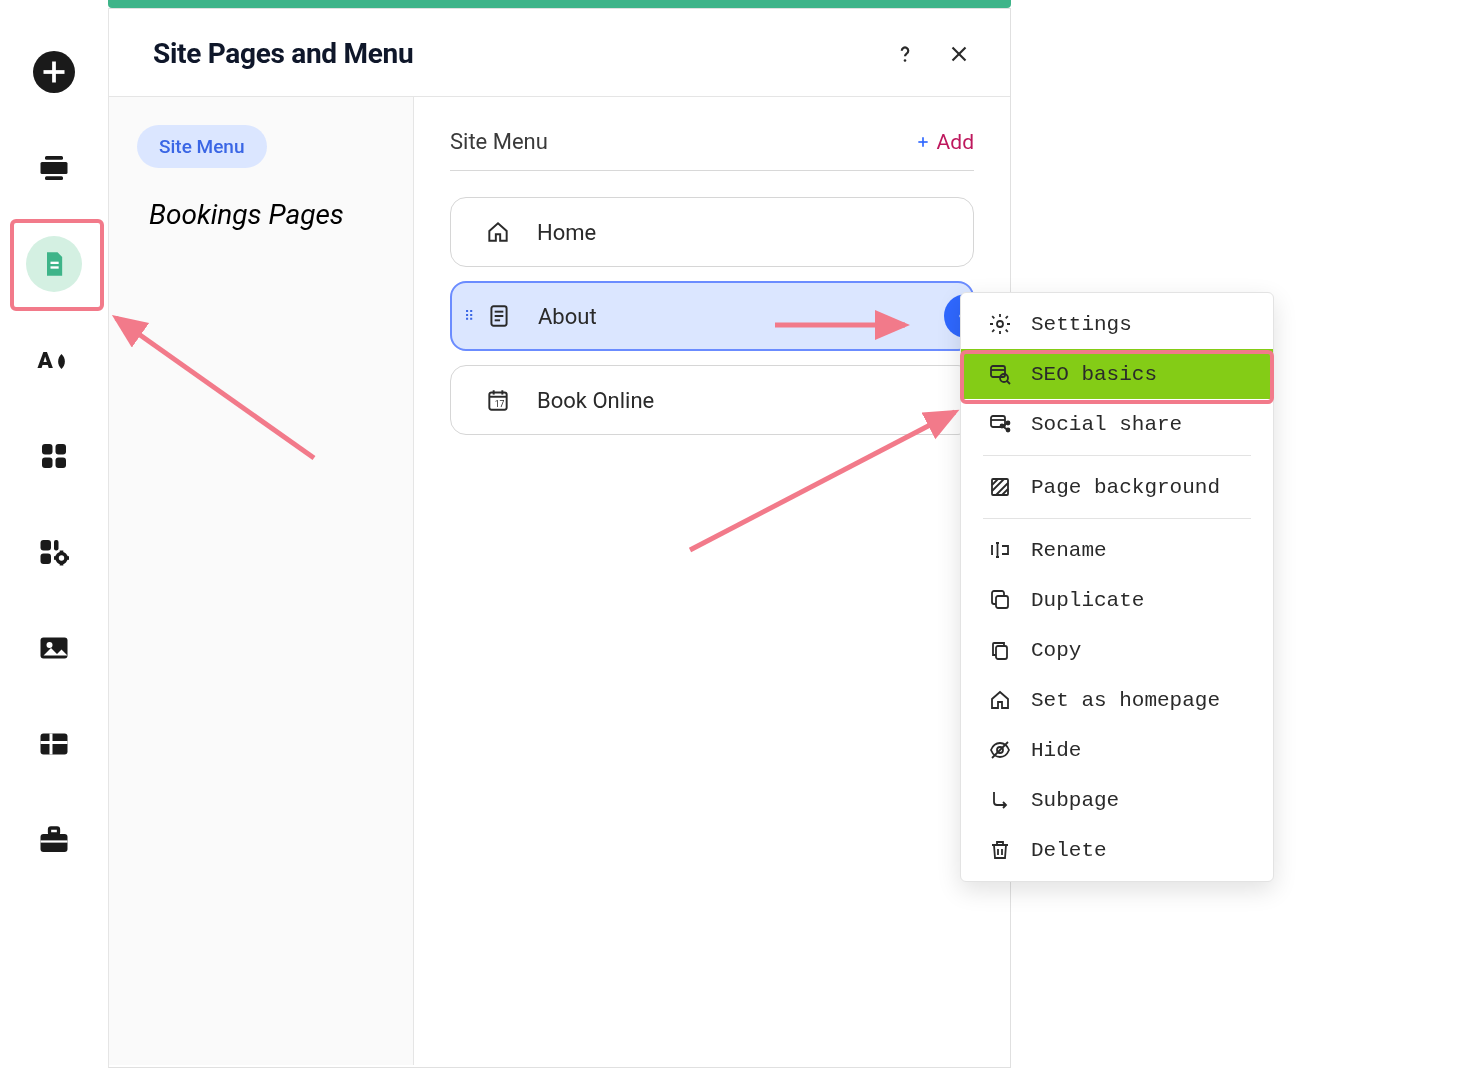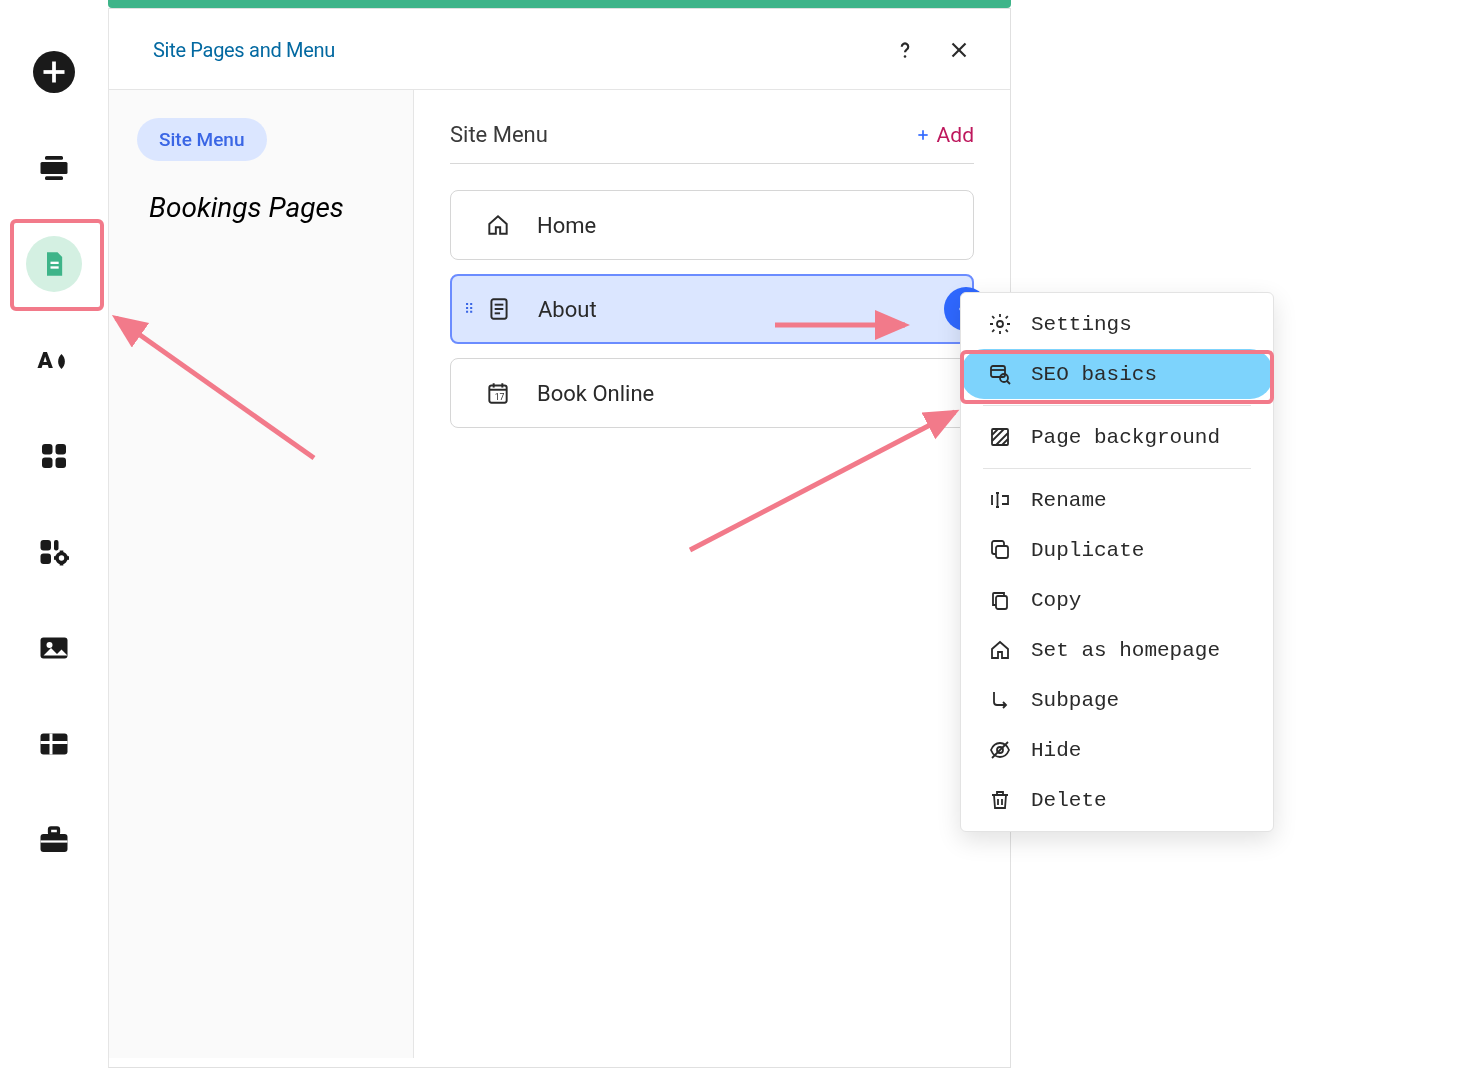--- a/index.html
+++ b/index.html
@@ -14,50 +14,50 @@
     .rail-btn svg { width:36px; height:36px; }
     .rail-round-dark { width:42px; height:42px; border-radius:50%; background:#1a1a1a; display:flex; align-items:center; justify-content:center; }
     .rail-round-green { width:56px; height:56px; border-radius:50%; background:#d4f0e2; display:flex; align-items:center; justify-content:center; }
     .rail-round-green svg { width:28px; height:28px; }
 
     .highlight-box { position:absolute; border:4px solid #f27a8a; border-radius:6px; pointer-events:none; }
 
     
     .panel { position:absolute; left:108px; top:8px; width:903px; height:1060px; border:1px solid #e0e0e0; border-left:1px solid #e5e5e5; background:#fff; }
     .panel-header { display:flex; align-items:center; justify-content:space-between; padding:28px 38px 26px 44px; border-bottom:1px solid #e5e5e5; }
-    .panel-title { font-size:20px; font-weight:400; color:#0369a1; letter-spacing:-0.3px; }
+    .panel-title { font-size:28px; font-weight:700; color:#0f172a; letter-spacing:-0.3px; }
     .header-icons { display:flex; align-items:center; gap:28px; }
     .header-icon { width:26px; height:26px; cursor:pointer; display:flex; align-items:center; justify-content:center; }
 
     .panel-body { display:flex; height:calc(100% - 90px); }
     .panel-left { width:305px; border-right:1px solid #e5e5e5; padding:28px 20px; background:#fafafa; }
     .pill { display:inline-block; padding:10px 22px; border-radius:22px; background:#dbe6ff; color:#3a66e5; font-size:19px; font-weight:500; cursor:pointer; margin-bottom:22px; margin-left:8px; }
     .left-link { font-size:28px; color:#000000; padding:8px 20px; cursor:pointer;font-style:italic; }
 
     .panel-right { flex:1; padding:32px 36px; }
     .right-header { display:flex; align-items:center; justify-content:space-between; border-bottom:1px solid #d8d8d8; padding-bottom:16px; margin-bottom:26px; }
     .right-title { font-size:22px; color:#3a3a3a; }
     .add-link { color:#be185d; font-size:21px; cursor:pointer; display:flex; align-items:center; gap:6px; }
 
     .page-list { display:flex; flex-direction:column; gap:14px; }
-    .page-item { border:1px solid #d6d6d6; border-radius:8px; height:70px; display:flex; align-items:center; padding:0 24px; font-size:22px; color:#2a2a2a; cursor:pointer; position:relative; background:#fff; }
+    .page-item { border:1px solid #d6d6d6; border-radius:16px; height:70px; display:flex; align-items:center; padding:0 24px; font-size:22px; color:#2a2a2a; cursor:pointer; position:relative; background:#fff; }
     .page-item.selected { border:2px solid #6b8cff; background:#dbe6ff; }
     .page-item .drag-h { position:absolute; left:12px; color:#3a66e5; font-size:14px; display:none; }
     .page-item.selected .drag-h { display:block; }
     .page-item .page-icon { width:26px; margin-right:26px; margin-left:10px; display:flex; align-items:center; justify-content:center; }
     .page-item .page-icon svg { width:26px; height:26px; }
     .more-dot { position:absolute; right:-16px; top:50%; transform:translateY(-50%); width:44px; height:44px; border-radius:50%; background:#2f68ff; display:none; align-items:center; justify-content:center; }
     .page-item.selected .more-dot { display:flex; }
 
     
     .ctx-menu { position:absolute; left:960px; top:292px; width:314px; background:#fff; border:1px solid #e3e3e3; border-radius:6px; box-shadow:0 8px 24px rgba(0,0,0,0.12); padding:6px 0; }
     .ctx-item { display:flex; align-items:center; gap:18px; padding:13px 26px; font-size:21px; color:#2a2a2a; cursor:pointer;font-family:Liberation Mono, monospace; }
     .ctx-item .ctx-icon { width:26px; display:flex; align-items:center; justify-content:center; }
     .ctx-item .ctx-icon svg { width:24px; height:24px; }
-    .ctx-item.highlighted { background:#7dd3fc;border-radius:23px; }
+    .ctx-item.highlighted { background:#84cc16; }
     .ctx-sep { height:1px; background:#e3e3e3; margin:6px 22px; }
 
     
     .arrow { position:absolute; pointer-events:none; }
   </style>
 </head>
 <body>
 
 <div class="top-bar"></div>
 
@@ -246,20 +246,34 @@
     <span class="ctx-icon">
         <svg viewBox="0 0 24 24" fill="none" stroke="#2a2a2a" stroke-width="1.8">
           <rect x="3" y="4" width="14" height="11" rx="2"></rect>
           <line x1="3" y1="8" x2="17" y2="8"></line>
           <circle cx="16" cy="16" r="4"></circle>
           <line x1="19" y1="19" x2="22" y2="22"></line>
         </svg>
       </span>
     <span>SEO basics</span>
   </div>
+  <div class="ctx-item">
+    <span class="ctx-icon">
+        <svg viewBox="0 0 24 24" fill="none" stroke="#2a2a2a" stroke-width="1.8">
+          <rect x="3" y="4" width="14" height="11" rx="2"></rect>
+          <line x1="3" y1="8" x2="17" y2="8"></line>
+          <circle cx="14" cy="14" r="1.5" fill="#2a2a2a"></circle>
+          <circle cx="20" cy="11" r="1.5" fill="#2a2a2a"></circle>
+          <circle cx="20" cy="18" r="1.5" fill="#2a2a2a"></circle>
+          <line x1="15" y1="13.5" x2="19" y2="11.5"></line>
+          <line x1="15" y1="14.5" x2="19" y2="17.5"></line>
+        </svg>
+      </span>
+    <span>Social share</span>
+  </div>
   <div class="ctx-sep"></div>
   <div class="ctx-item">
     <span class="ctx-icon">
         <svg viewBox="0 0 24 24" fill="none" stroke="#2a2a2a" stroke-width="1.8">
           <rect x="4" y="4" width="16" height="16" rx="1"></rect>
           <line x1="4" y1="10" x2="10" y2="4"></line>
           <line x1="4" y1="16" x2="16" y2="4"></line>
           <line x1="8" y1="20" x2="20" y2="8"></line>
           <line x1="14" y1="20" x2="20" y2="14"></line>
         </svg>
@@ -298,35 +312,35 @@
     <span class="ctx-icon">
         <svg viewBox="0 0 24 24" fill="none" stroke="#2a2a2a" stroke-width="1.8">
           <path d="M4 11 L12 4 L20 11 V20 H14 V14 H10 V20 H4 Z"></path>
         </svg>
       </span>
     <span>Set as homepage</span>
   </div>
   <div class="ctx-item">
     <span class="ctx-icon">
         <svg viewBox="0 0 24 24" fill="none" stroke="#2a2a2a" stroke-width="1.8">
-          <path d="M6 4 v10 a3 3 0 0 0 3 3 h9"></path>
-          <path d="M15 14 l3 3 -3 3"></path>
-        </svg>
-      </span>
-    <span>Subpage</span>
-  </div>
-  <div class="ctx-item">
-    <span class="ctx-icon">
-        <svg viewBox="0 0 24 24" fill="none" stroke="#2a2a2a" stroke-width="1.8">
           <path d="M3 12 C5 7 9 5 12 5 s7 2 9 7 c-2 5-6 7-9 7 s-7-2-9-7Z"></path>
           <circle cx="12" cy="12" r="3"></circle>
           <line x1="4" y1="20" x2="20" y2="4"></line>
         </svg>
       </span>
     <span>Hide</span>
+  </div>
+  <div class="ctx-item">
+    <span class="ctx-icon">
+        <svg viewBox="0 0 24 24" fill="none" stroke="#2a2a2a" stroke-width="1.8">
+          <path d="M6 4 v10 a3 3 0 0 0 3 3 h9"></path>
+          <path d="M15 14 l3 3 -3 3"></path>
+        </svg>
+      </span>
+    <span>Subpage</span>
   </div>
   <div class="ctx-item">
     <span class="ctx-icon">
         <svg viewBox="0 0 24 24" fill="none" stroke="#2a2a2a" stroke-width="1.8">
           <path d="M4 7 h16 M9 7 V4 h6 v3 M6 7 l1 13 h10 l1-13"></path>
           <line x1="10" y1="11" x2="10" y2="17"></line>
           <line x1="14" y1="11" x2="14" y2="17"></line>
         </svg>
       </span>
     <span>Delete</span>

